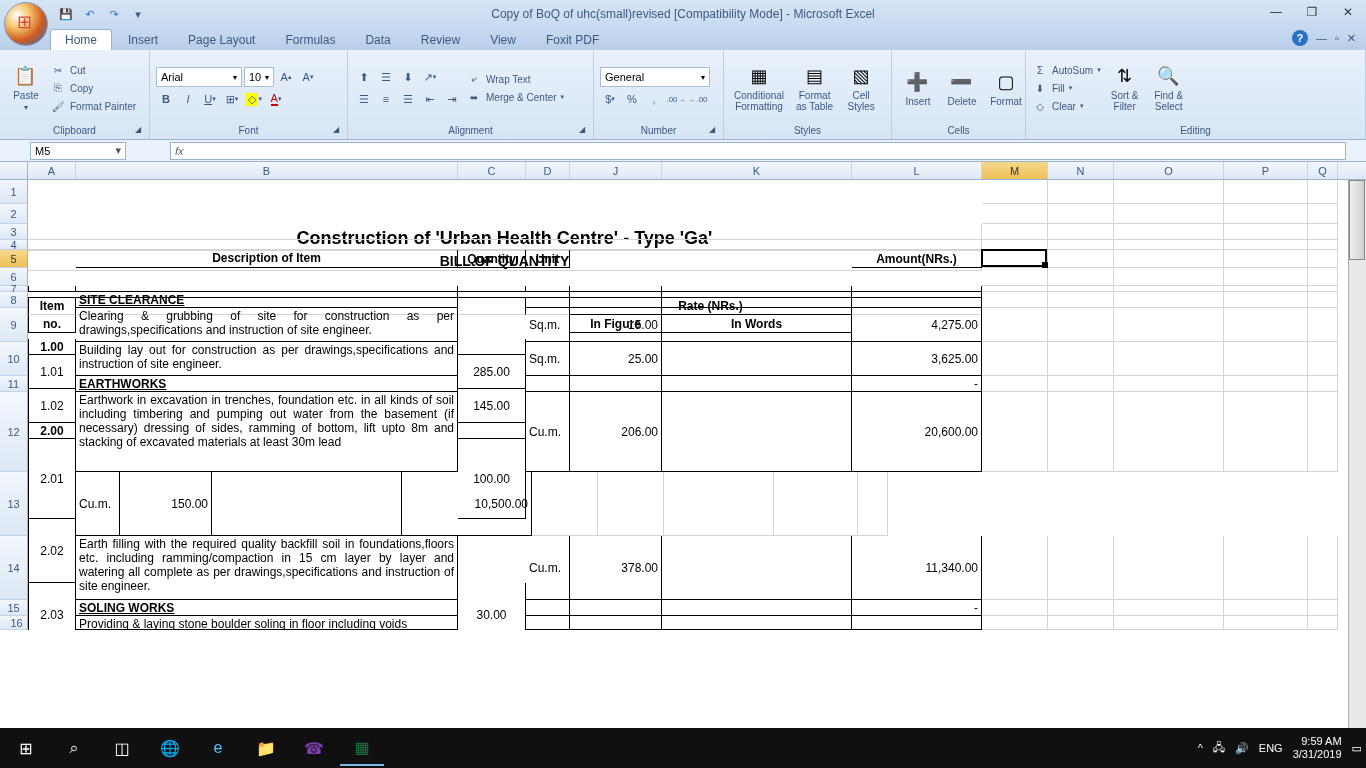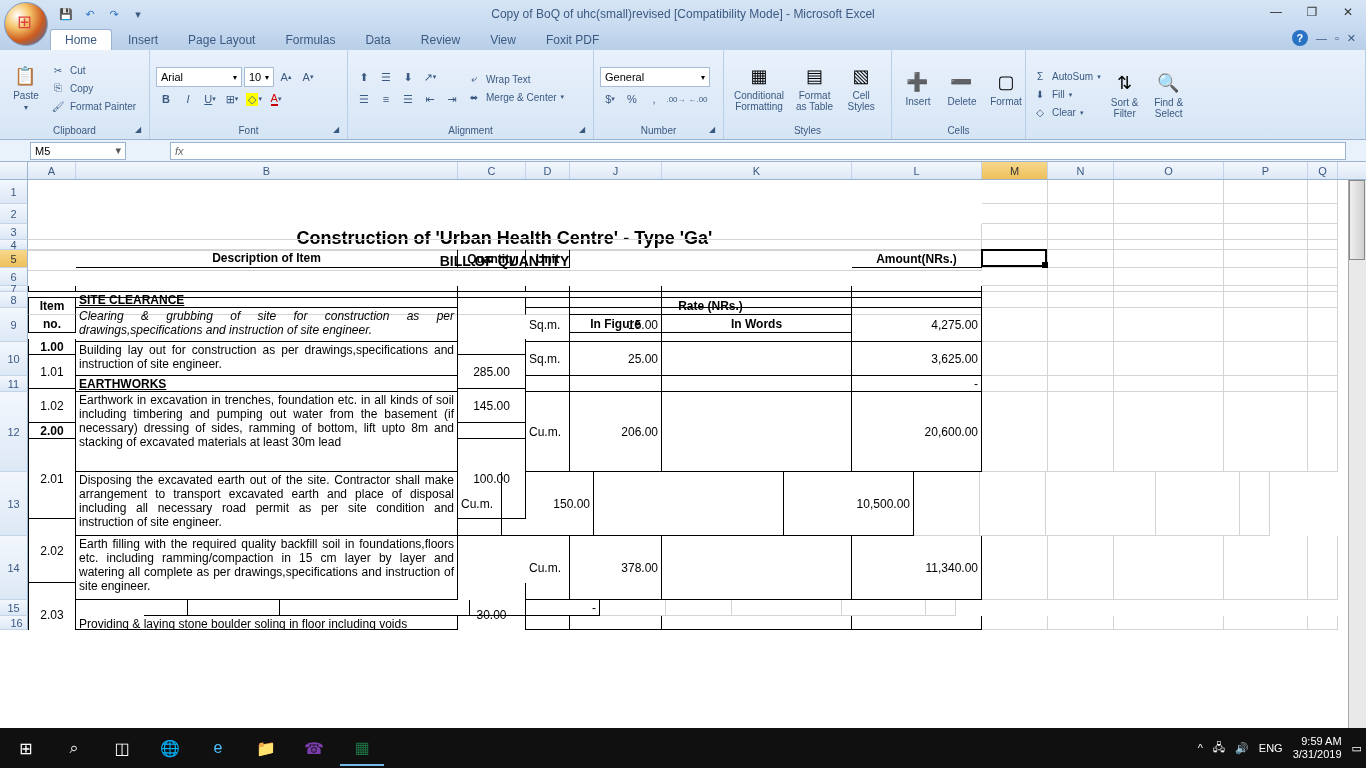--- a/index.html
+++ b/index.html
@@ -327,20 +327,21 @@
           <div class="icon">⇅</div>
           <div class="lbl" style="white-space:pre-line">Sort &amp;
 Filter</div>
         </div>
       <div class="big-btn">
           <div class="icon">🔍</div>
           <div class="lbl" style="white-space:pre-line">Find &amp;
 Select</div>
         </div>
     </div>
+    <div class="group-label">Editing</div>
   </div>
 </div>
 
 <div class="formula-bar">
   <div class="name-box">
       <span>M5</span>
       <span class="dd">▾</span>
     </div>
   <div style="width:40px"></div>
   <div class="fx-area">
@@ -457,21 +458,21 @@
         <div class="cell tar boq-b-r boq-b-b" style="width: 130px; min-width: 130px; height: 16px;"></div>
         <div class="cell " style="width: 66px; min-width: 66px; height: 16px;"></div>
         <div class="cell " style="width: 66px; min-width: 66px; height: 16px;"></div>
         <div class="cell " style="width: 110px; min-width: 110px; height: 16px;"></div>
         <div class="cell " style="width: 84px; min-width: 84px; height: 16px;"></div>
         <div class="cell " style="width: 30px; min-width: 30px; height: 16px;"></div>
       </div>
       <div class="row" style="height: 34px;">
         <div class="rh" style="height: 34px;">9</div>
         <div class="cell tac boq-b-l boq-b-r boq-b-b" style="width: 48px; min-width: 48px; height: 34px;">1.01</div>
-        <div class="cell wrap boq-b-r boq-b-b" style="width: 382px; min-width: 382px; height: 34px; font-style: italic;">Clearing &amp; grubbing of site for construction as per drawings,specifications and instruction of site engineer.</div>
+        <div class="cell wrap boq-b-r boq-b-b" style="width: 382px; min-width: 382px; height: 34px;">Clearing &amp; grubbing of site for construction as per drawings,specifications and instruction of site engineer.</div>
         <div class="cell tac boq-b-r boq-b-b" style="width: 68px; min-width: 68px; height: 34px;">285.00</div>
         <div class="cell boq-b-r boq-b-b" style="width: 44px; min-width: 44px; height: 34px;">Sq.m.</div>
         <div class="cell tar boq-b-r boq-b-b" style="width: 92px; min-width: 92px; height: 34px;">15.00</div>
         <div class="cell boq-b-r boq-b-b" style="width: 190px; min-width: 190px; height: 34px;"></div>
         <div class="cell tar boq-b-r boq-b-b" style="width: 130px; min-width: 130px; height: 34px;">4,275.00</div>
         <div class="cell " style="width: 66px; min-width: 66px; height: 34px;"></div>
         <div class="cell " style="width: 66px; min-width: 66px; height: 34px;"></div>
         <div class="cell " style="width: 110px; min-width: 110px; height: 34px;"></div>
         <div class="cell " style="width: 84px; min-width: 84px; height: 34px;"></div>
         <div class="cell " style="width: 30px; min-width: 30px; height: 34px;"></div>
@@ -517,21 +518,20 @@
         <div class="cell tar boq-b-r boq-b-b" style="width: 130px; min-width: 130px; height: 80px;">20,600.00</div>
         <div class="cell " style="width: 66px; min-width: 66px; height: 80px;"></div>
         <div class="cell " style="width: 66px; min-width: 66px; height: 80px;"></div>
         <div class="cell " style="width: 110px; min-width: 110px; height: 80px;"></div>
         <div class="cell " style="width: 84px; min-width: 84px; height: 80px;"></div>
         <div class="cell " style="width: 30px; min-width: 30px; height: 80px;"></div>
       </div>
       <div class="row" style="height: 64px;">
         <div class="rh" style="height: 64px;">13</div>
         <div class="cell tac boq-b-l boq-b-r boq-b-b" style="width: 48px; min-width: 48px; height: 64px;">2.02</div>
-        <div class="cell wrap boq-b-r boq-b-b" style="width: 382px; min-width: 382px; height: 64px;">Disposing the excavated earth out of the site. Contractor shall make arrangement  to transport  excavated earth and place of disposal including all necessary road permit as per site condition and instruction of site engineer.</div>
         <div class="cell boq-b-r boq-b-b" style="width: 44px; min-width: 44px; height: 64px;">Cu.m.</div>
         <div class="cell tar boq-b-r boq-b-b" style="width: 92px; min-width: 92px; height: 64px;">150.00</div>
         <div class="cell boq-b-r boq-b-b" style="width: 190px; min-width: 190px; height: 64px;"></div>
         <div class="cell tar boq-b-r boq-b-b" style="width: 130px; min-width: 130px; height: 64px;">10,500.00</div>
         <div class="cell " style="width: 66px; min-width: 66px; height: 64px;"></div>
         <div class="cell " style="width: 66px; min-width: 66px; height: 64px;"></div>
         <div class="cell " style="width: 110px; min-width: 110px; height: 64px;"></div>
         <div class="cell " style="width: 84px; min-width: 84px; height: 64px;"></div>
         <div class="cell " style="width: 30px; min-width: 30px; height: 64px;"></div>
       </div>
@@ -546,20 +546,21 @@
         <div class="cell tar boq-b-r boq-b-b" style="width: 130px; min-width: 130px; height: 64px;">11,340.00</div>
         <div class="cell " style="width: 66px; min-width: 66px; height: 64px;"></div>
         <div class="cell " style="width: 66px; min-width: 66px; height: 64px;"></div>
         <div class="cell " style="width: 110px; min-width: 110px; height: 64px;"></div>
         <div class="cell " style="width: 84px; min-width: 84px; height: 64px;"></div>
         <div class="cell " style="width: 30px; min-width: 30px; height: 64px;"></div>
       </div>
       <div class="row" style="height: 16px;">
         <div class="rh" style="height: 16px;">15</div>
         <div class="cell tac bold boq-b-l boq-b-r boq-b-b" style="width: 48px; min-width: 48px; height: 16px;">3.00</div>
+        <div class="cell bold ul boq-b-r boq-b-b" style="width: 382px; min-width: 382px; height: 16px;">SOLING WORKS</div>
         <div class="cell tac boq-b-r boq-b-b" style="width: 68px; min-width: 68px; height: 16px;"></div>
         <div class="cell boq-b-r boq-b-b" style="width: 44px; min-width: 44px; height: 16px;"></div>
         <div class="cell tar boq-b-r boq-b-b" style="width: 92px; min-width: 92px; height: 16px;"></div>
         <div class="cell boq-b-r boq-b-b" style="width: 190px; min-width: 190px; height: 16px;"></div>
         <div class="cell tar boq-b-r boq-b-b" style="width: 130px; min-width: 130px; height: 16px;">-</div>
         <div class="cell " style="width: 66px; min-width: 66px; height: 16px;"></div>
         <div class="cell " style="width: 66px; min-width: 66px; height: 16px;"></div>
         <div class="cell " style="width: 110px; min-width: 110px; height: 16px;"></div>
         <div class="cell " style="width: 84px; min-width: 84px; height: 16px;"></div>
         <div class="cell " style="width: 30px; min-width: 30px; height: 16px;"></div>

